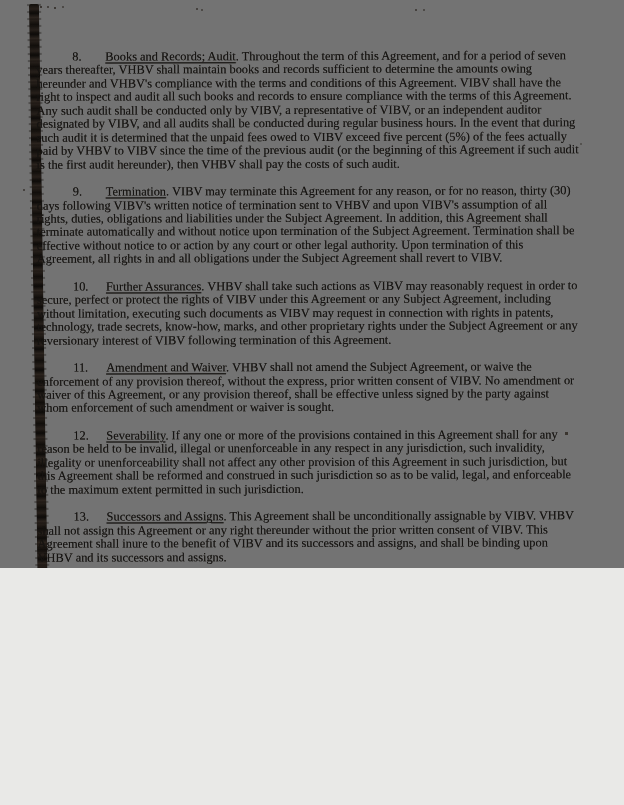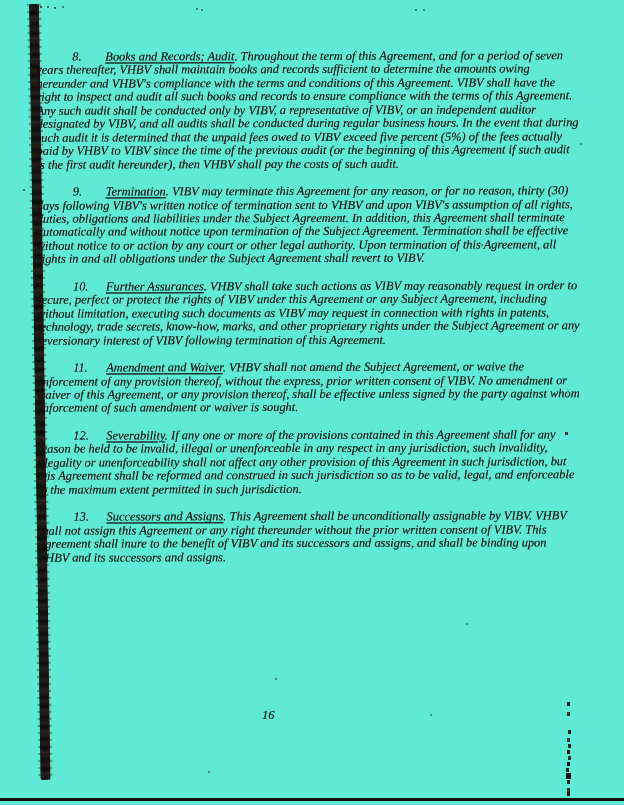--- a/index.html
+++ b/index.html
@@ -4,24 +4,23 @@
 <style>
   html, body { margin: 0; padding: 0; }
   body {
     width: 624px; height: 805px;
     background: #e9e9e7;
     font-family: "Liberation Serif", serif;
     overflow: hidden;
   }
   .page {
     position: relative;
-    width: 624px; height: 805px;
-    background: #5eead4;
+    width: 624px; height: 568px;
+    background: #737373;
     overflow: hidden;
-    font-style: italic;
   }
   
   .binding-strip {
     position: absolute;
     left: 29px; top: 4px;
     width: 10px; height: 776px;
     background:
       repeating-linear-gradient(to bottom,
         #14110e 0px, #261f1a 5px, #0c0a08 9px, #2e2620 14px, #100d0a 21px),
       #171310;

